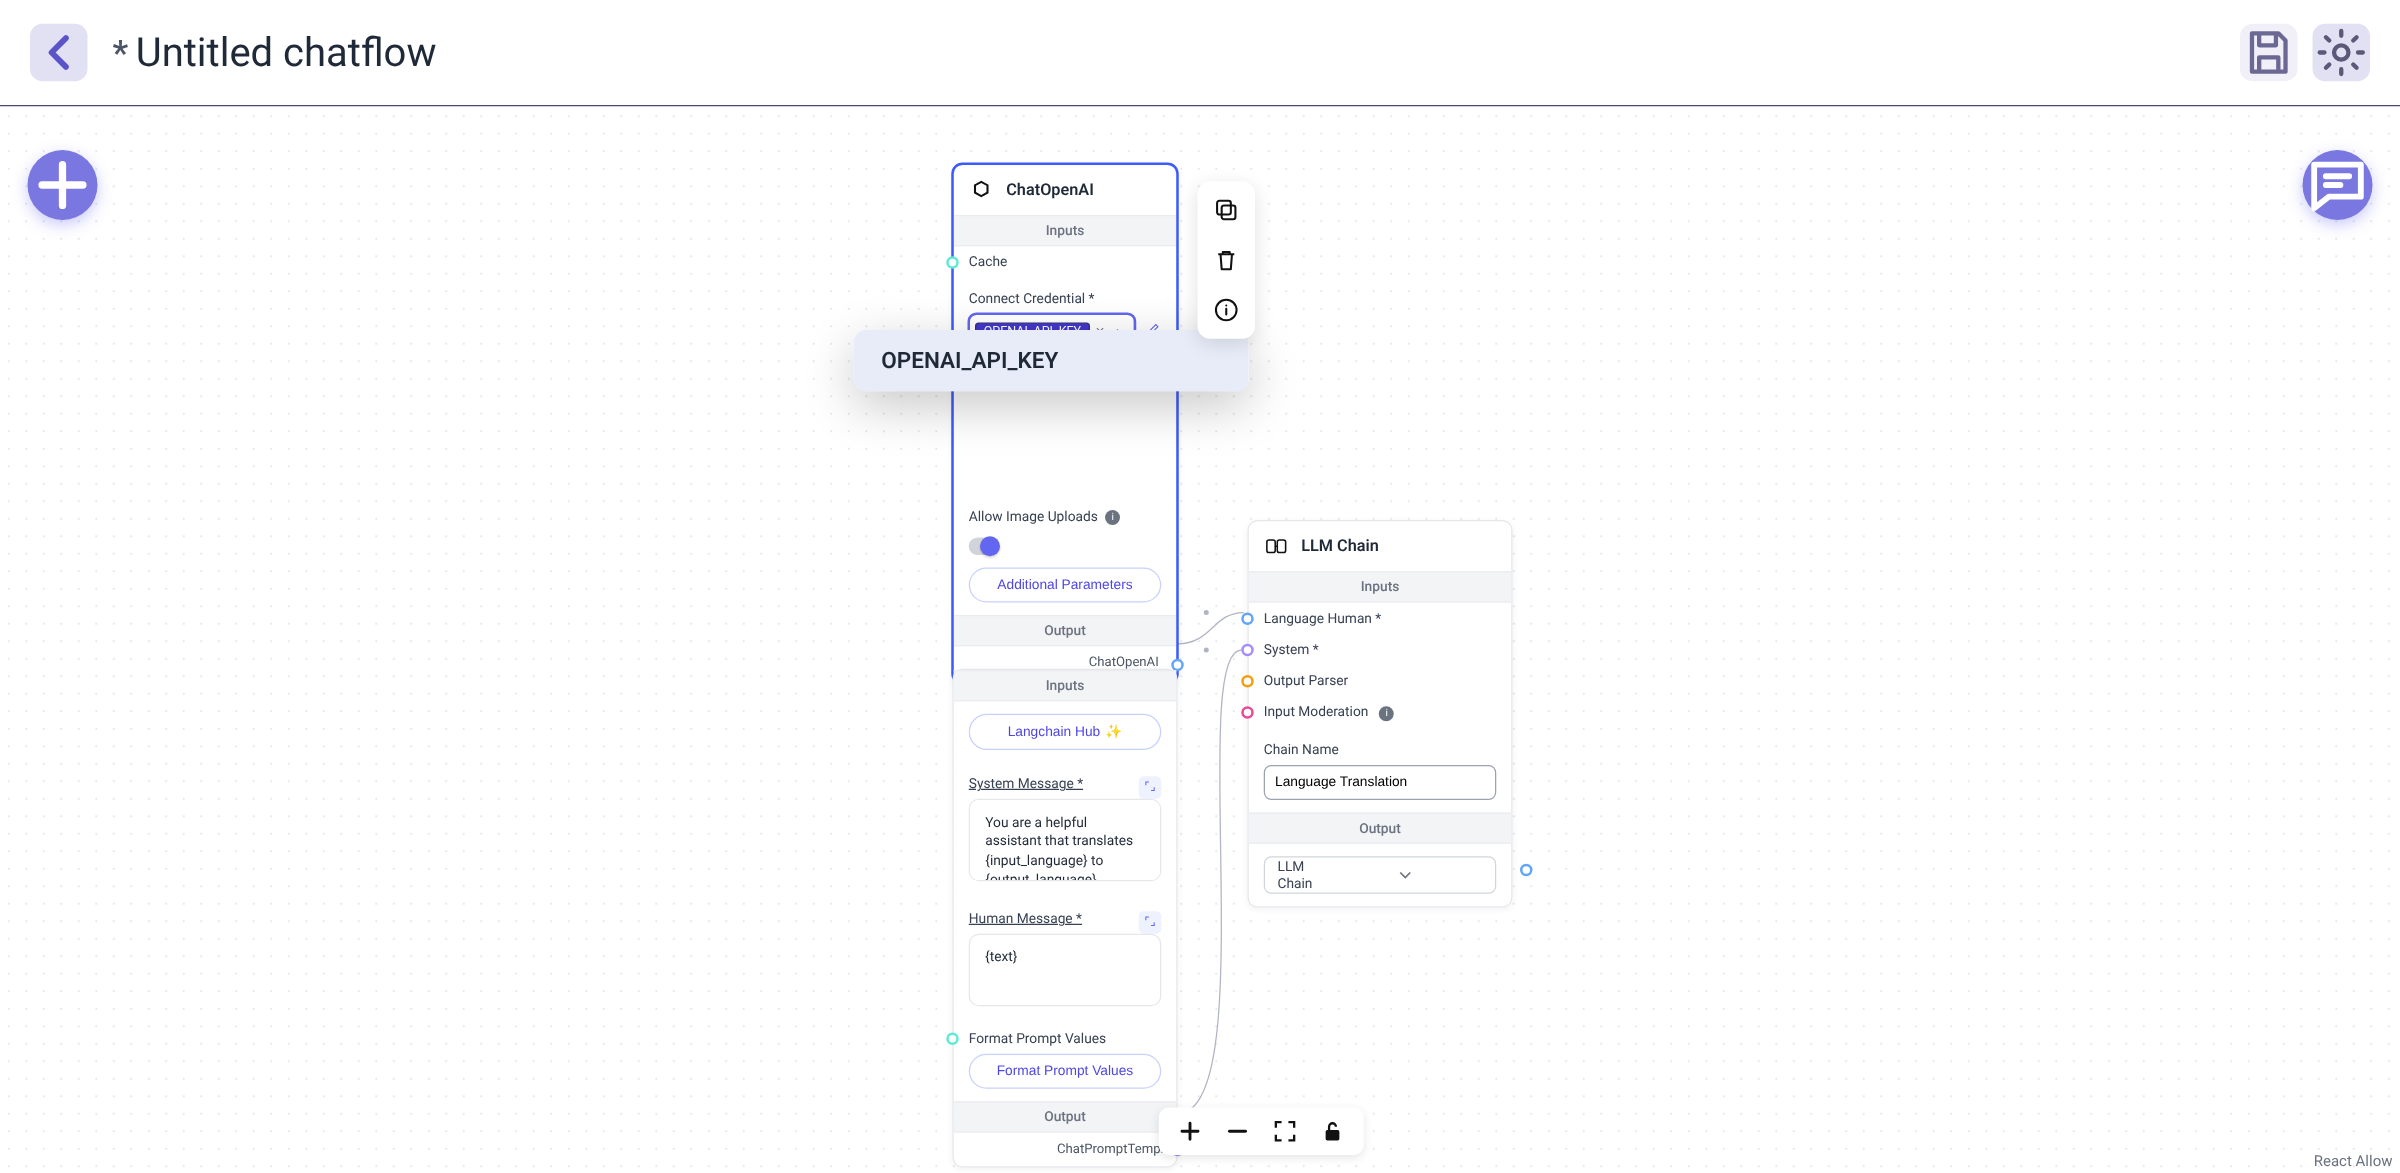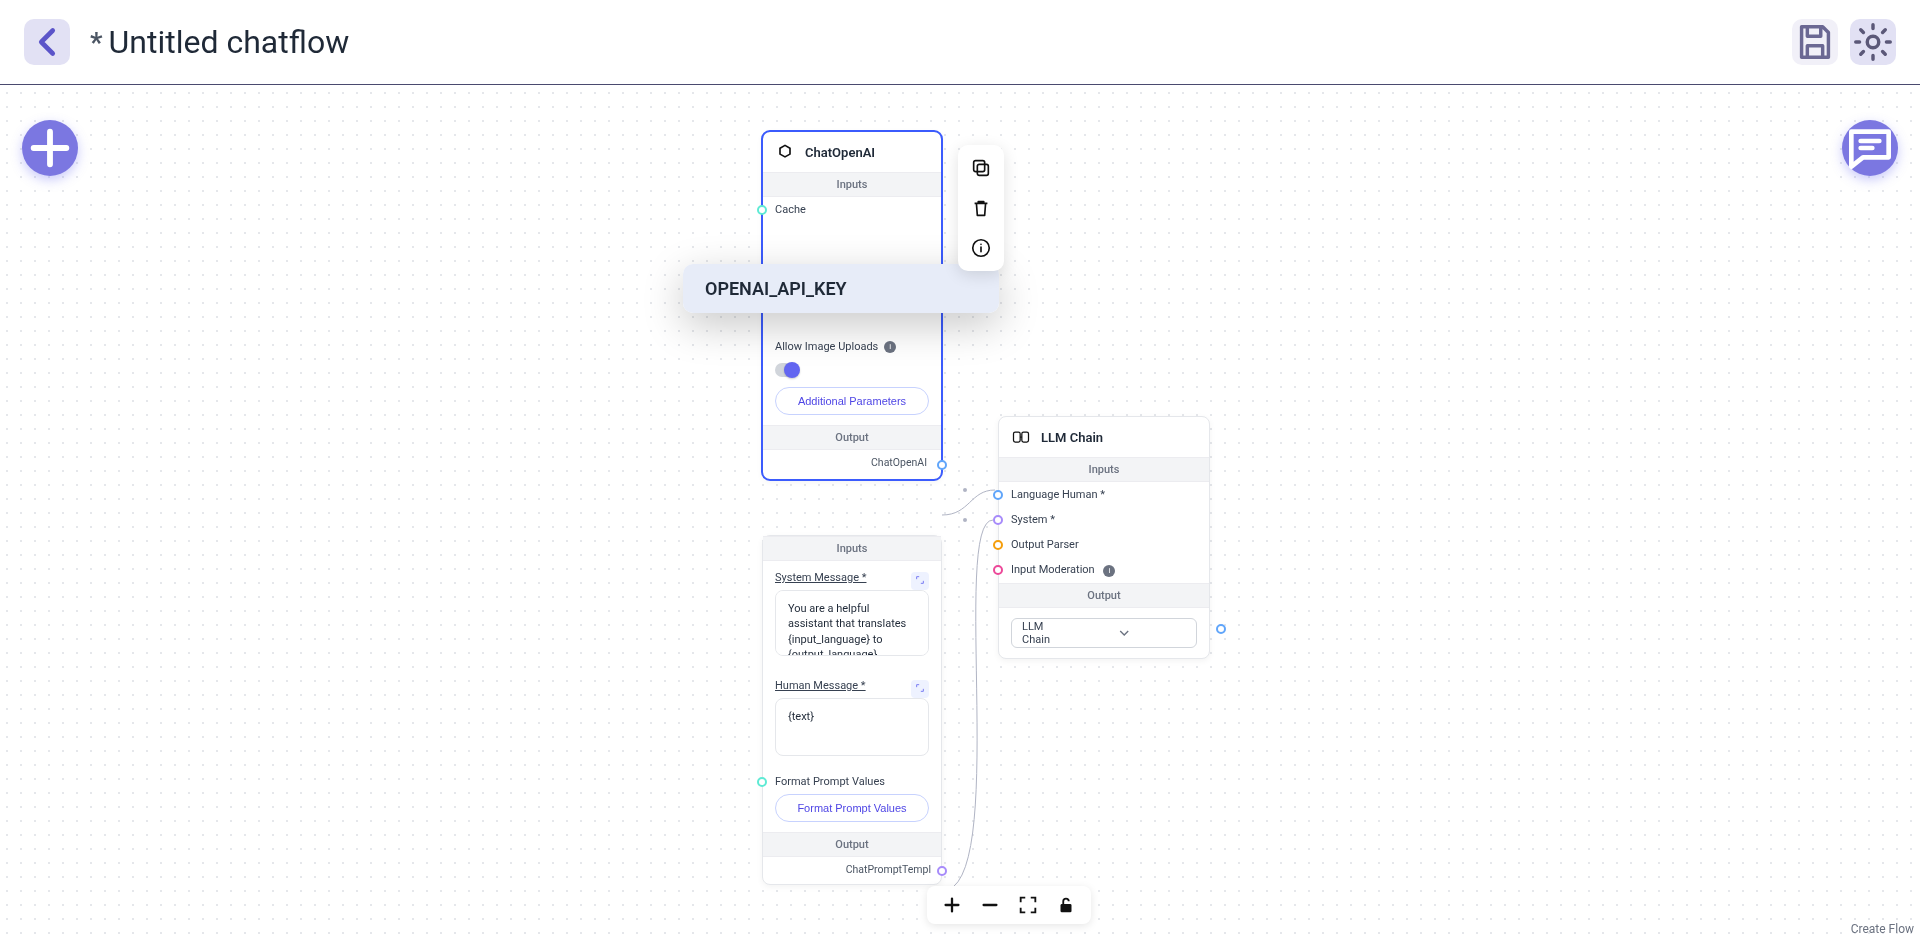--- a/index.html
+++ b/index.html
@@ -137,20 +137,41 @@
             <path d="M12 3l7 4v8l-7 4-7-4V7l7-4zm0 2.2L7 8v6l5 2.8L17 14V8l-5-2.8z" fill="#111"></path>
           </svg>
       </span>
       <span>ChatOpenAI</span>
     </div>
     <div class="node-section">Inputs</div>
     <div class="cache-label">
       <span class="port-dot left teal"></span>
       <span>Cache</span>
     </div>
+    <div class="node-body">
+      <div class="field-label">Connect Credential *</div>
+      <div class="cred-input-row">
+        <div class="cred-select">
+          <span class="chip">OPENAI_API_KEY</span>
+          <span class="cred-icons">
+            <svg width="10" height="10" viewBox="0 0 24 24">
+                <path d="M6 6l12 12M18 6L6 18" stroke="#6b7280" stroke-width="2"></path>
+              </svg>
+            <svg width="10" height="10" viewBox="0 0 24 24">
+                <path d="M6 15l6-6 6 6" stroke="#6b7280" stroke-width="2" fill="none"></path>
+              </svg>
+          </span>
+        </div>
+        <span class="edit-ic">
+          <svg width="13" height="13" viewBox="0 0 24 24">
+              <path d="M4 20l4-1 11-11-3-3L5 16l-1 4z" stroke="#6366f1" stroke-width="1.6" fill="none"></path>
+            </svg>
+        </span>
+      </div>
+    </div>
     <div style="height:108px;"></div>
     <div class="node-body">
       <div class="field-label">
         <span>Allow Image Uploads</span>
         <span class="info-icon">i</span>
       </div>
       <div style="padding:4px 0 10px;">
         <div class="toggle">
             <div class="toggle-knob"></div>
           </div>
@@ -159,20 +180,25 @@
     </div>
     <div class="node-section">Output</div>
     <div class="output-label">
       <span>ChatOpenAI</span>
       <span class="port-dot right blue"></span>
     </div>
   </div>
 
   <div class="node" style="left:762px; top:449px; width:180px;">
     <div class="node-section">Inputs</div>
+    <div class="node-body">
+      <button class="outline-btn">
+        <span>Langchain Hub</span><span class="wand-ic">✨</span>
+      </button>
+    </div>
     <div class="node-body">
       <div class="hdr-label-row">
         <div class="field-label">System Message *</div>
         <span class="expand-ic" style="position:static;">
           <svg width="10" height="10" viewBox="0 0 24 24">
               <path d="M4 10V4h6M20 14v6h-6" stroke="#6366f1" stroke-width="2" fill="none"></path>
             </svg>
         </span>
       </div>
       <div class="textarea-wrap">
@@ -228,20 +254,24 @@
     </div>
     <div class="port-row">
       <span class="port-dot left" style="border-color:#f59e0b;"></span>
       <span>Output Parser</span>
     </div>
     <div class="port-row">
       <span class="port-dot left" style="border-color:#ec4899;"></span>
       <span>Input Moderation</span>
       <span class="info-icon" style="margin-left:6px;">i</span>
     </div>
+    <div class="node-body">
+      <div class="field-label">Chain Name</div>
+      <input class="text-input" value="Language Translation" style="">
+    </div>
     <div class="node-section">Output</div>
     <div class="node-body" style="position:relative;">
       <div class="sel-row">
         <span>LLM Chain</span>
         <svg width="10" height="10" viewBox="0 0 24 24">
             <path d="M6 9l6 6 6-6" stroke="#6b7280" stroke-width="2" fill="none"></path>
           </svg>
       </div>
       <span class="port-dot right" style="border-color:#60a5fa; right:-17px; top:21px;"></span>
     </div>
@@ -288,14 +318,14 @@
         </svg>
       </div>
     <div class="bc-btn">
         <svg viewBox="0 0 24 24">
           <rect x="6" y="11" width="12" height="9" rx="1.5" fill="#111"></rect>
           <path d="M9 11V8a3 3 0 016 0" stroke="#111" stroke-width="2" fill="none"></path>
         </svg>
       </div>
   </div>
 
-  <div class="react-flow-label">Create Flow</div>
+  <div class="react-flow-label">React Allow</div>
 </div>
 
 </body></html>

